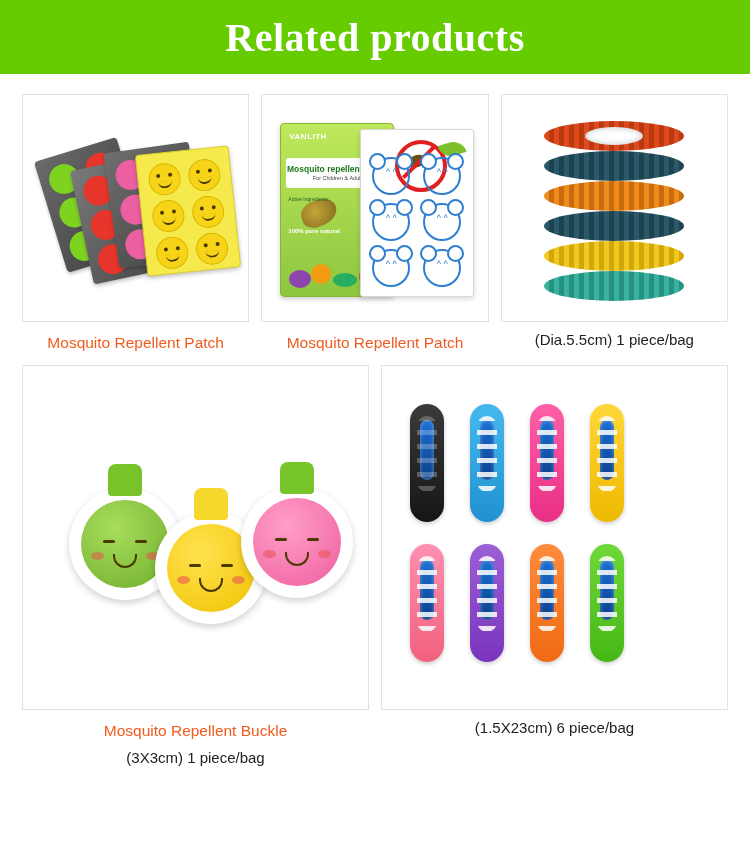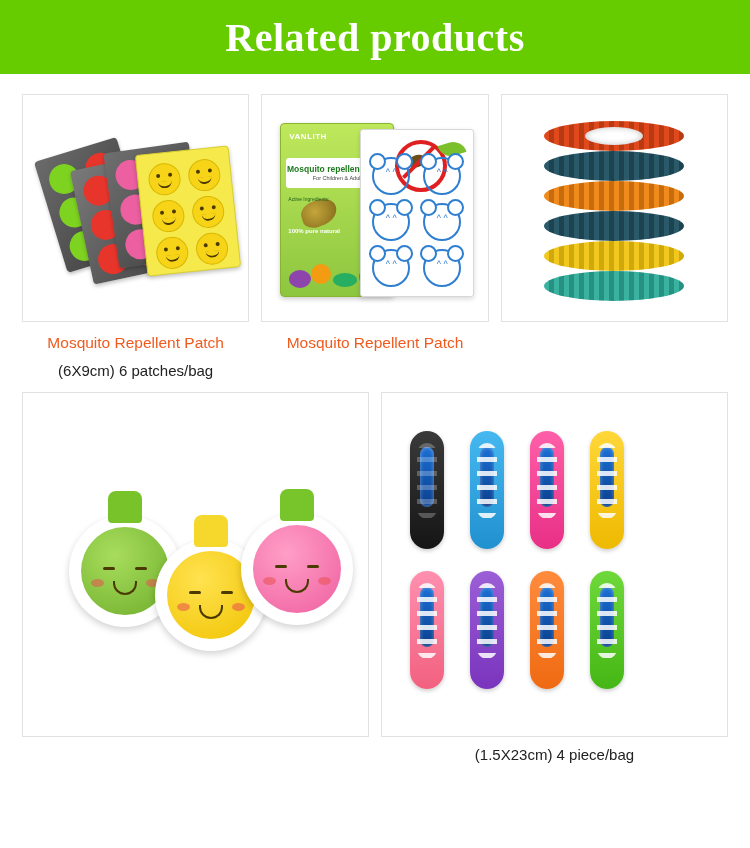--- a/index.html
+++ b/index.html
@@ -496,21 +496,20 @@
                   <div class="face-smile"></div>
                 </div>
               <div class="dot face">
                   <div class="face-smile"></div>
                 </div>
             </div>
           </div>
         </div>
       </div>
       <div class="caption-title">Mosquito Repellent Patch</div>
-      <div class="caption-sub">(6X9cm) 6 patches/bag</div>
     </div>
 
     <div class="card">
       <div class="thumb thumb-sm">
         <div class="pkg">
           <div class="pkg-brand">VANLITH</div>
           <div class="pkg-band">
             <div class="pkg-title">Mosquito repellent patch</div>
             <div class="pkg-sub">For Children &amp; Adult</div>
           </div>
@@ -559,20 +558,21 @@
         <div class="coil-wrap">
           <div class="coil c1"></div>
           <div class="coil-hole"></div>
           <div class="coil c2"></div>
           <div class="coil c3"></div>
           <div class="coil c4"></div>
           <div class="coil c5"></div>
           <div class="coil c6"></div>
         </div>
       </div>
+      <div class="caption-sub">(Dia.5.5cm) 1 piece/bag</div>
     </div>
 
   </div>
 
   <div class="grid-bottom">
 
     <div class="card">
       <div class="thumb thumb-lg">
         <div class="buckles">
           <div class="buckle b1">
@@ -600,20 +600,22 @@
             <div class="buckle-inner">
               <div class="eye eye-l"></div>
               <div class="eye eye-r"></div>
               <div class="mouth"></div>
               <div class="blush blush-l"></div>
               <div class="blush blush-r"></div>
             </div>
           </div>
         </div>
       </div>
+      <div class="caption-title">Mosquito Repellent Buckle</div>
+      <div class="caption-sub">(3X3cm) 1 piece/bag</div>
     </div>
 
     <div class="card">
       <div class="thumb thumb-lg">
         <div class="bands">
           <div class="band band-dark r1 bd1">
               <div class="capsule"></div>
             </div>
           <div class="band r1 bd2">
               <div class="capsule"></div>
@@ -631,18 +633,18 @@
               <div class="capsule"></div>
             </div>
           <div class="band r2 bd7">
               <div class="capsule"></div>
             </div>
           <div class="band r2 bd8">
               <div class="capsule"></div>
             </div>
         </div>
       </div>
-      <div class="caption-sub">(1.5X23cm) 4 piece/bag</div>
+      <div class="caption-sub">(1.5X23cm) 6 piece/bag</div>
     </div>
 
   </div>
 
 </div>
 
 </body></html>

